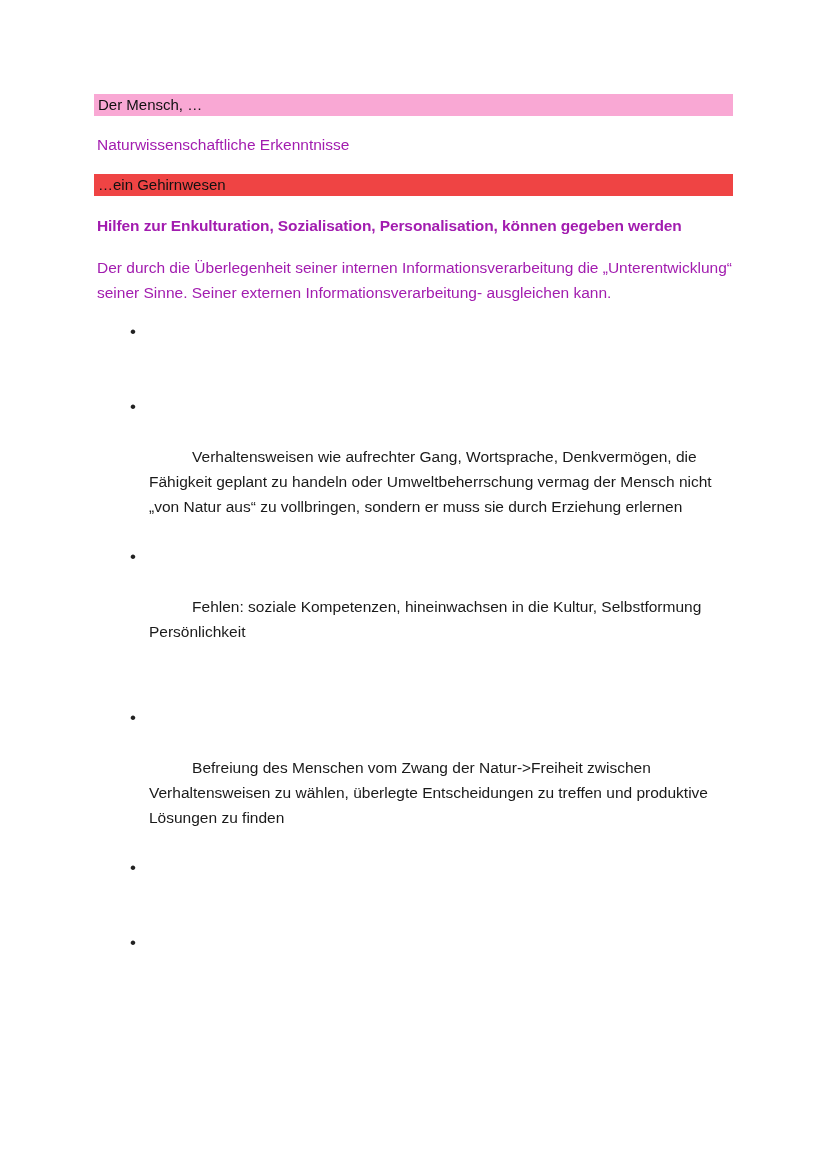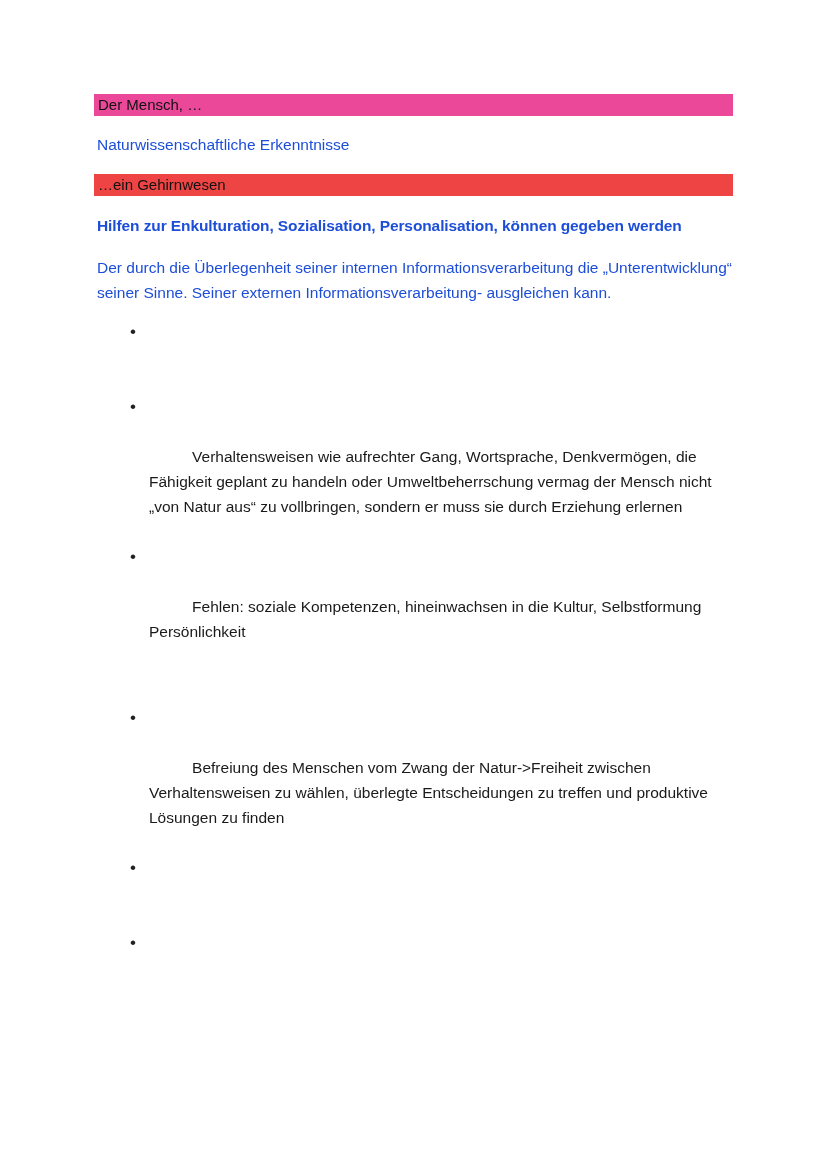--- a/index.html
+++ b/index.html
@@ -37,32 +37,32 @@
   .band {
     display: block;
     width: 639px;
     box-sizing: border-box;
     padding: 2px 0 3px 4px;
     font-size: 15px;
     line-height: 17px;
     color: #111111;
   }
   .band-title {
-    background: #ec4899;
+    background: #f9a8d4;
     margin-bottom: 16px;
   }
   .band-section {
     background: #ef4444;
   }
 
   
   .para {
     font-size: 15.5px;
     line-height: 25px;
-    color: #1d4ed8;
+    color: #a21caf;
     margin: 0;
     padding: 0 0 0 3px;
     width: 636px;
   }
   .subtitle {
     margin-bottom: 17px;
   }
   .para-body {
     margin-top: 17px;
   }

